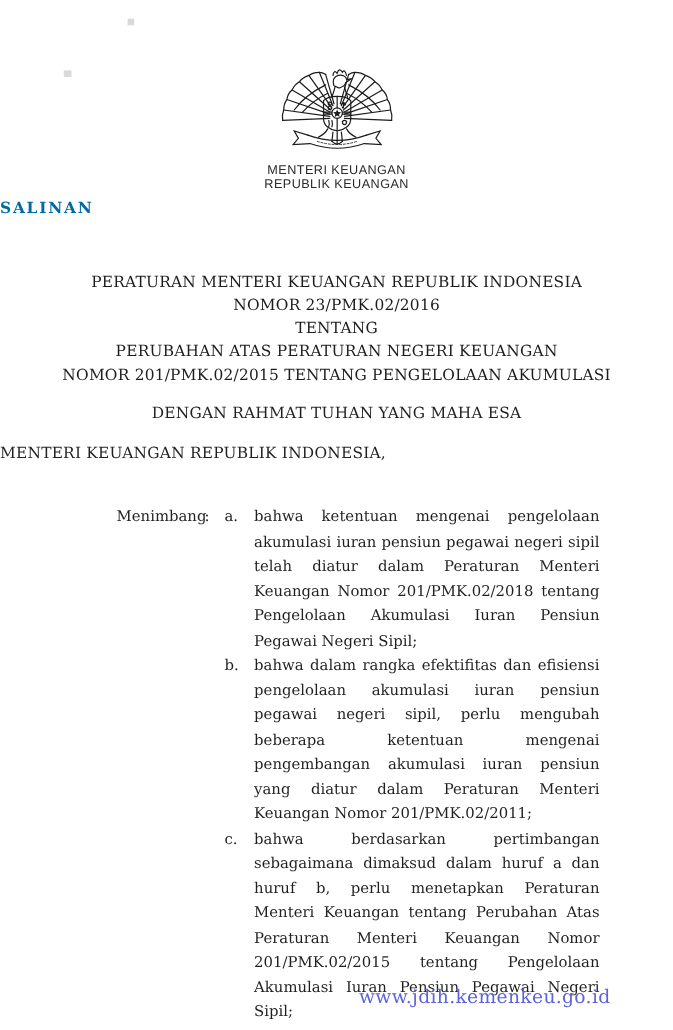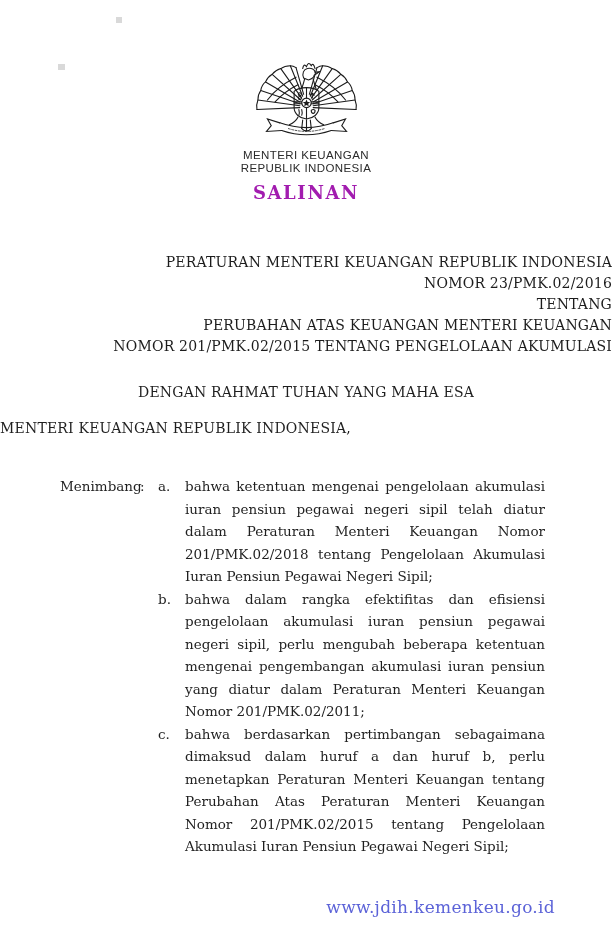--- a/index.html
+++ b/index.html
@@ -11,33 +11,33 @@
 
   
   .emblem-wrap{padding-top:60px;text-align:center;}
   .emblem-wrap svg{display:inline-block;}
   .ministry{
     text-align:center;margin-top:5px;
     font-family:"Liberation Sans","DejaVu Sans",sans-serif;
     font-size:11.5px;line-height:13px;color:#2b2b2b;letter-spacing:.4px;
   }
   .salinan{
-    text-align:center;margin-top:7px;font-size:18px;font-weight:bold;
-    letter-spacing:1.6px;color:#a21caf;
+    text-align:left;margin-top:7px;font-size:14px;font-weight:bold;
+    letter-spacing:1.6px;color:#0369a1;
   }
 
   
-  .title-block{margin-top:49px;text-align:right;font-size:14px;line-height:21px;letter-spacing:.2px;color:#1c1c1c;}
+  .title-block{margin-top:49px;text-align:center;font-size:14px;line-height:21px;letter-spacing:.2px;color:#1c1c1c;}
   .title-block div{white-space:nowrap;}
 
-  .invocation{margin-top:27px;text-align:center;font-size:14px;letter-spacing:.2px;}
+  .invocation{margin-top:16px;text-align:center;font-size:14px;letter-spacing:.2px;}
   .authority{margin-top:20px;text-align:left;font-size:14px;letter-spacing:.2px;}
 
   
-  .menimbang{display:flex;margin:39px 67px 0 60px;font-size:13.5px;line-height:22.5px;}
+  .menimbang{display:flex;margin:39px 67px 0 106px;font-size:13.5px;line-height:22.5px;}
   .m-label{width:80px;flex:none;}
   .m-colon{width:18px;flex:none;}
   .m-items{flex:1;min-width:0;}
   .m-item{display:flex;}
   .m-marker{width:27px;flex:none;}
   .m-text{flex:1;text-align:justify;text-justify:inter-word;}
 
   
   .footer-link{
     position:absolute;top:897px;right:57px;
@@ -118,30 +118,30 @@
           <path d="M27 66 Q55 76 83 66"></path>
           <path d="M29 74 Q55 83 81 74"></path>
           <path d="M27 66 L14 62 L18 69 L13 75 L29 74"></path>
           <path d="M83 66 L96 62 L92 69 L97 75 L81 74"></path>
           <path d="M36 72 Q55 78 74 72" stroke-width="0.8" stroke-dasharray="2 1.6"></path>
         </g>
       </svg>
     </span>
     <div class="ministry">
       <div>MENTERI KEUANGAN</div>
-      <div>REPUBLIK INDONESIA</div>
+      <div>REPUBLIK KEUANGAN</div>
     </div>
     <div class="salinan">SALINAN</div>
   </div>
 
   <div class="title-block">
     <div>PERATURAN MENTERI KEUANGAN REPUBLIK INDONESIA</div>
     <div>NOMOR 23/PMK.02/2016</div>
     <div>TENTANG</div>
-    <div>PERUBAHAN ATAS KEUANGAN MENTERI KEUANGAN</div>
+    <div>PERUBAHAN ATAS PERATURAN NEGERI KEUANGAN</div>
     <div>NOMOR 201/PMK.02/2015 TENTANG PENGELOLAAN AKUMULASI</div>
   </div>
 
   <div class="invocation">DENGAN RAHMAT TUHAN YANG MAHA ESA</div>
   <div class="authority">MENTERI KEUANGAN REPUBLIK INDONESIA,</div>
 
   <div class="menimbang">
     <div class="m-label">Menimbang</div>
     <div class="m-colon">:</div>
     <div class="m-items">

